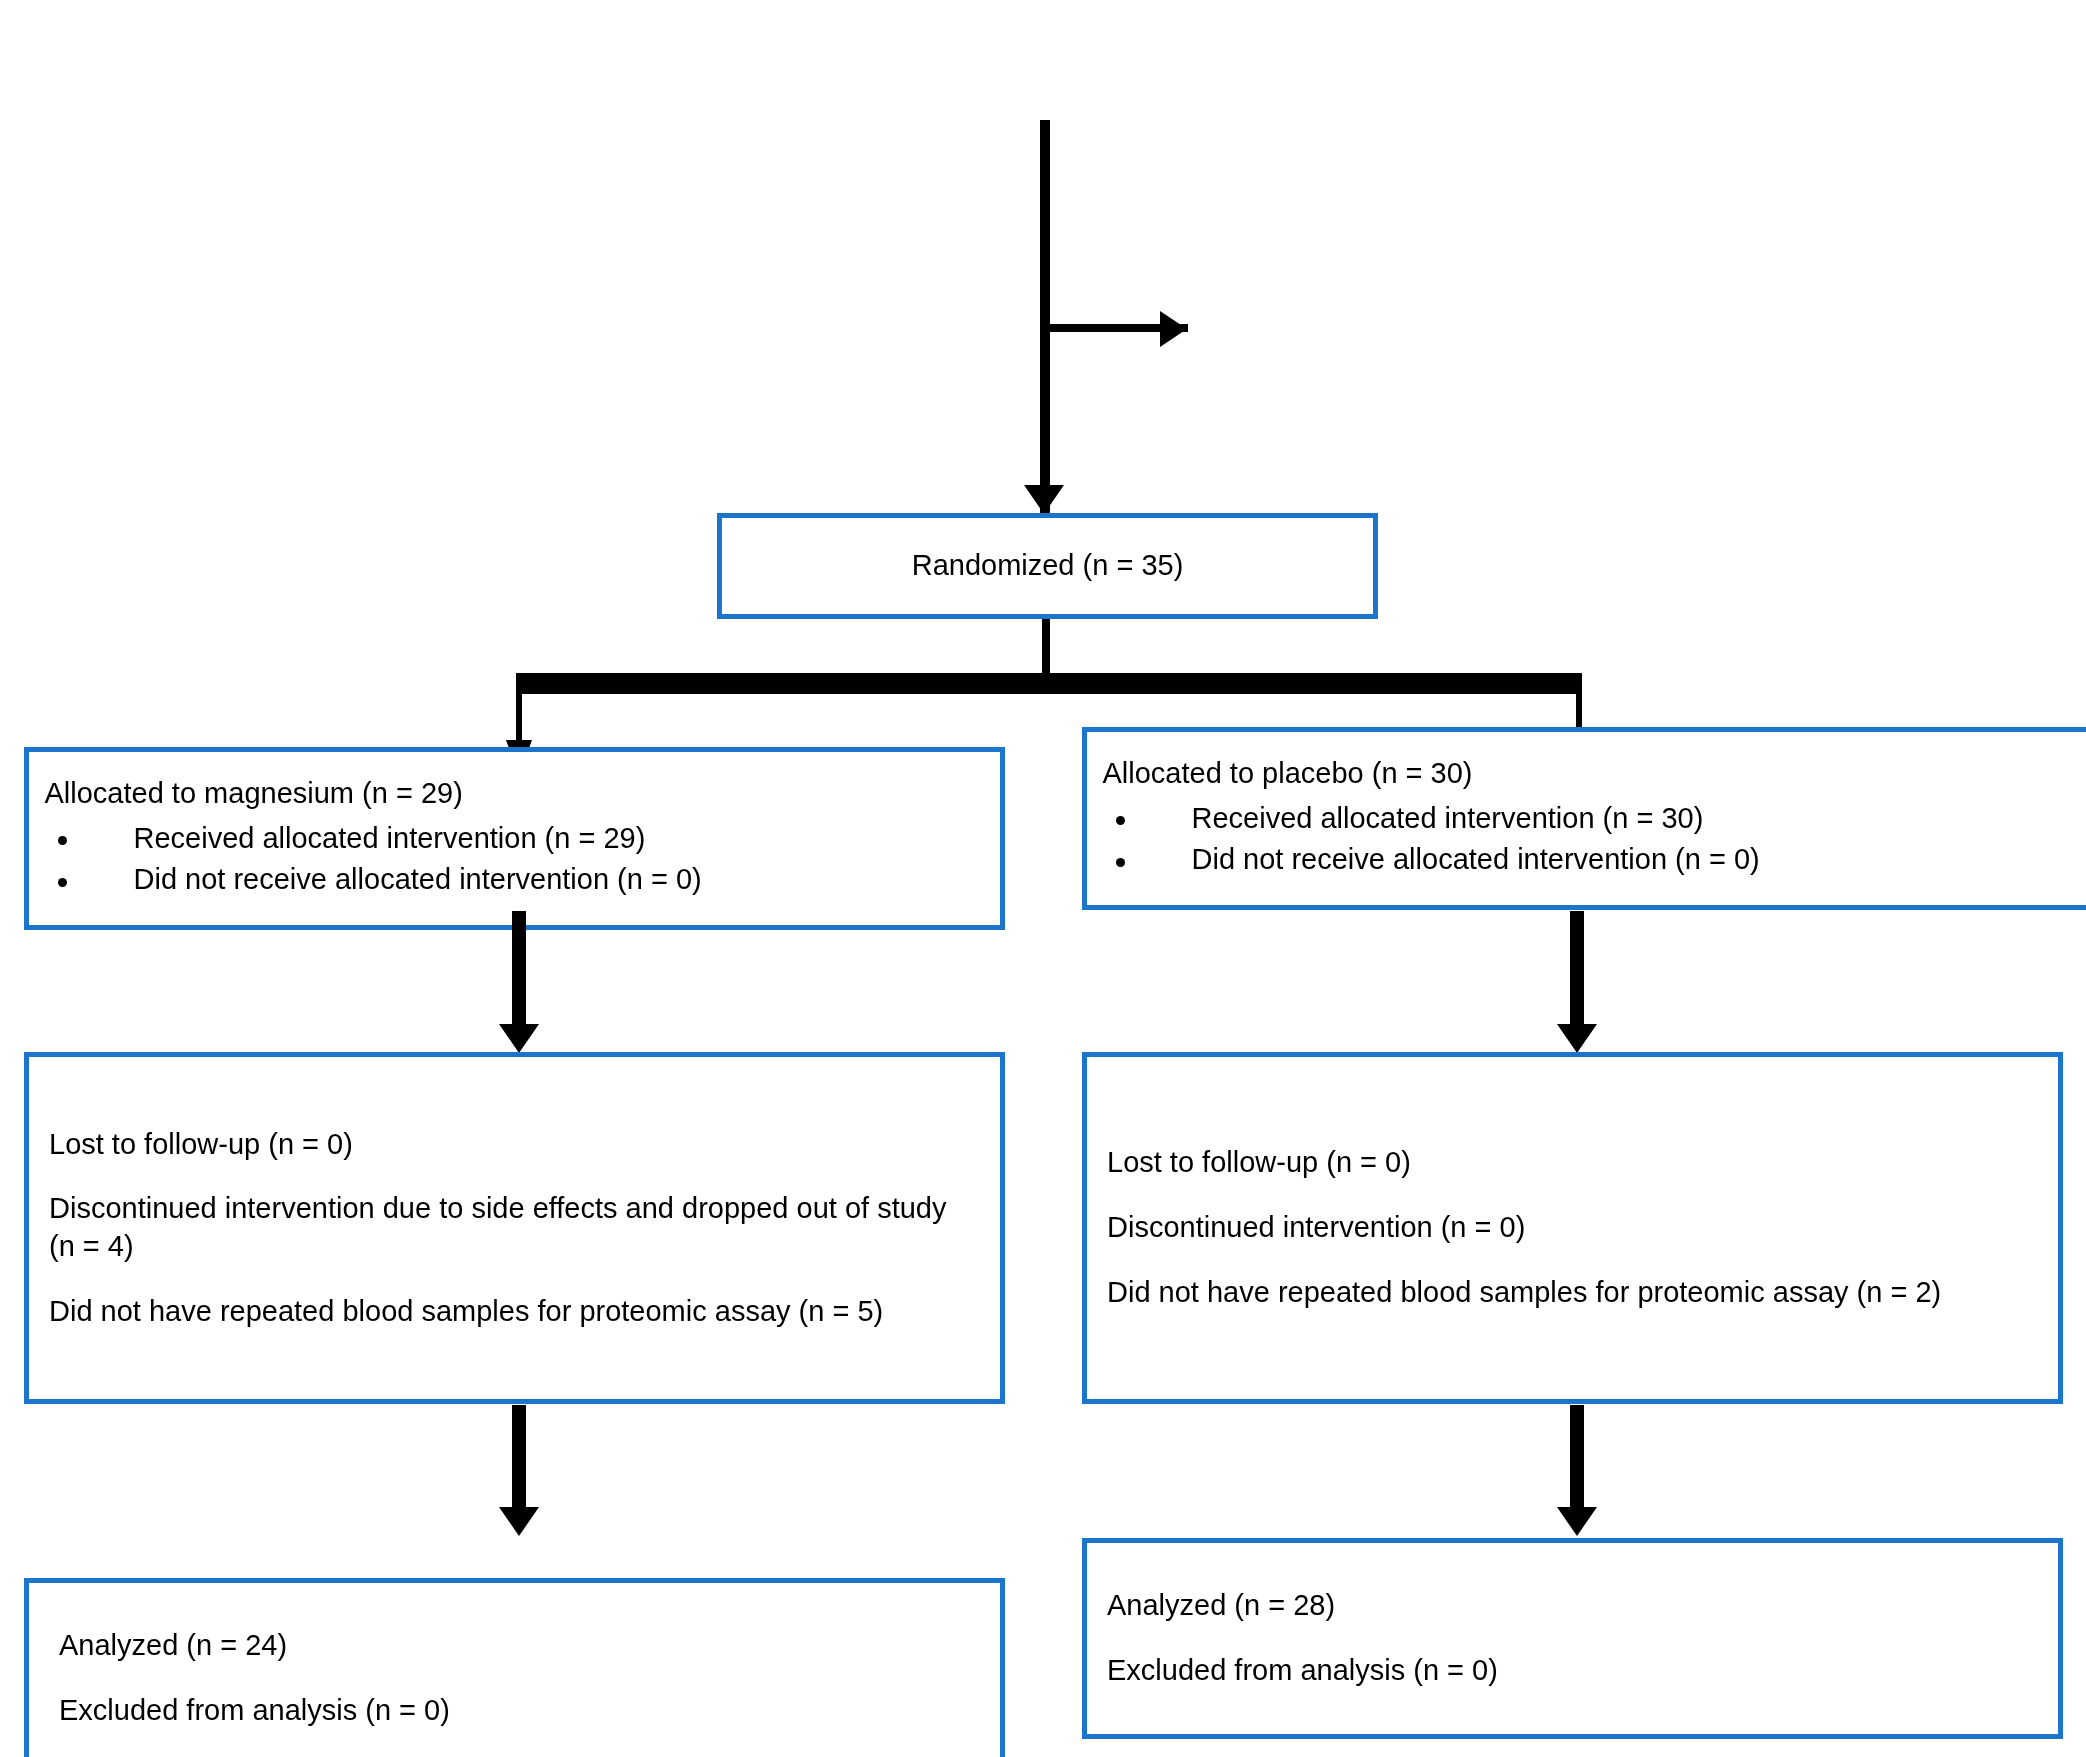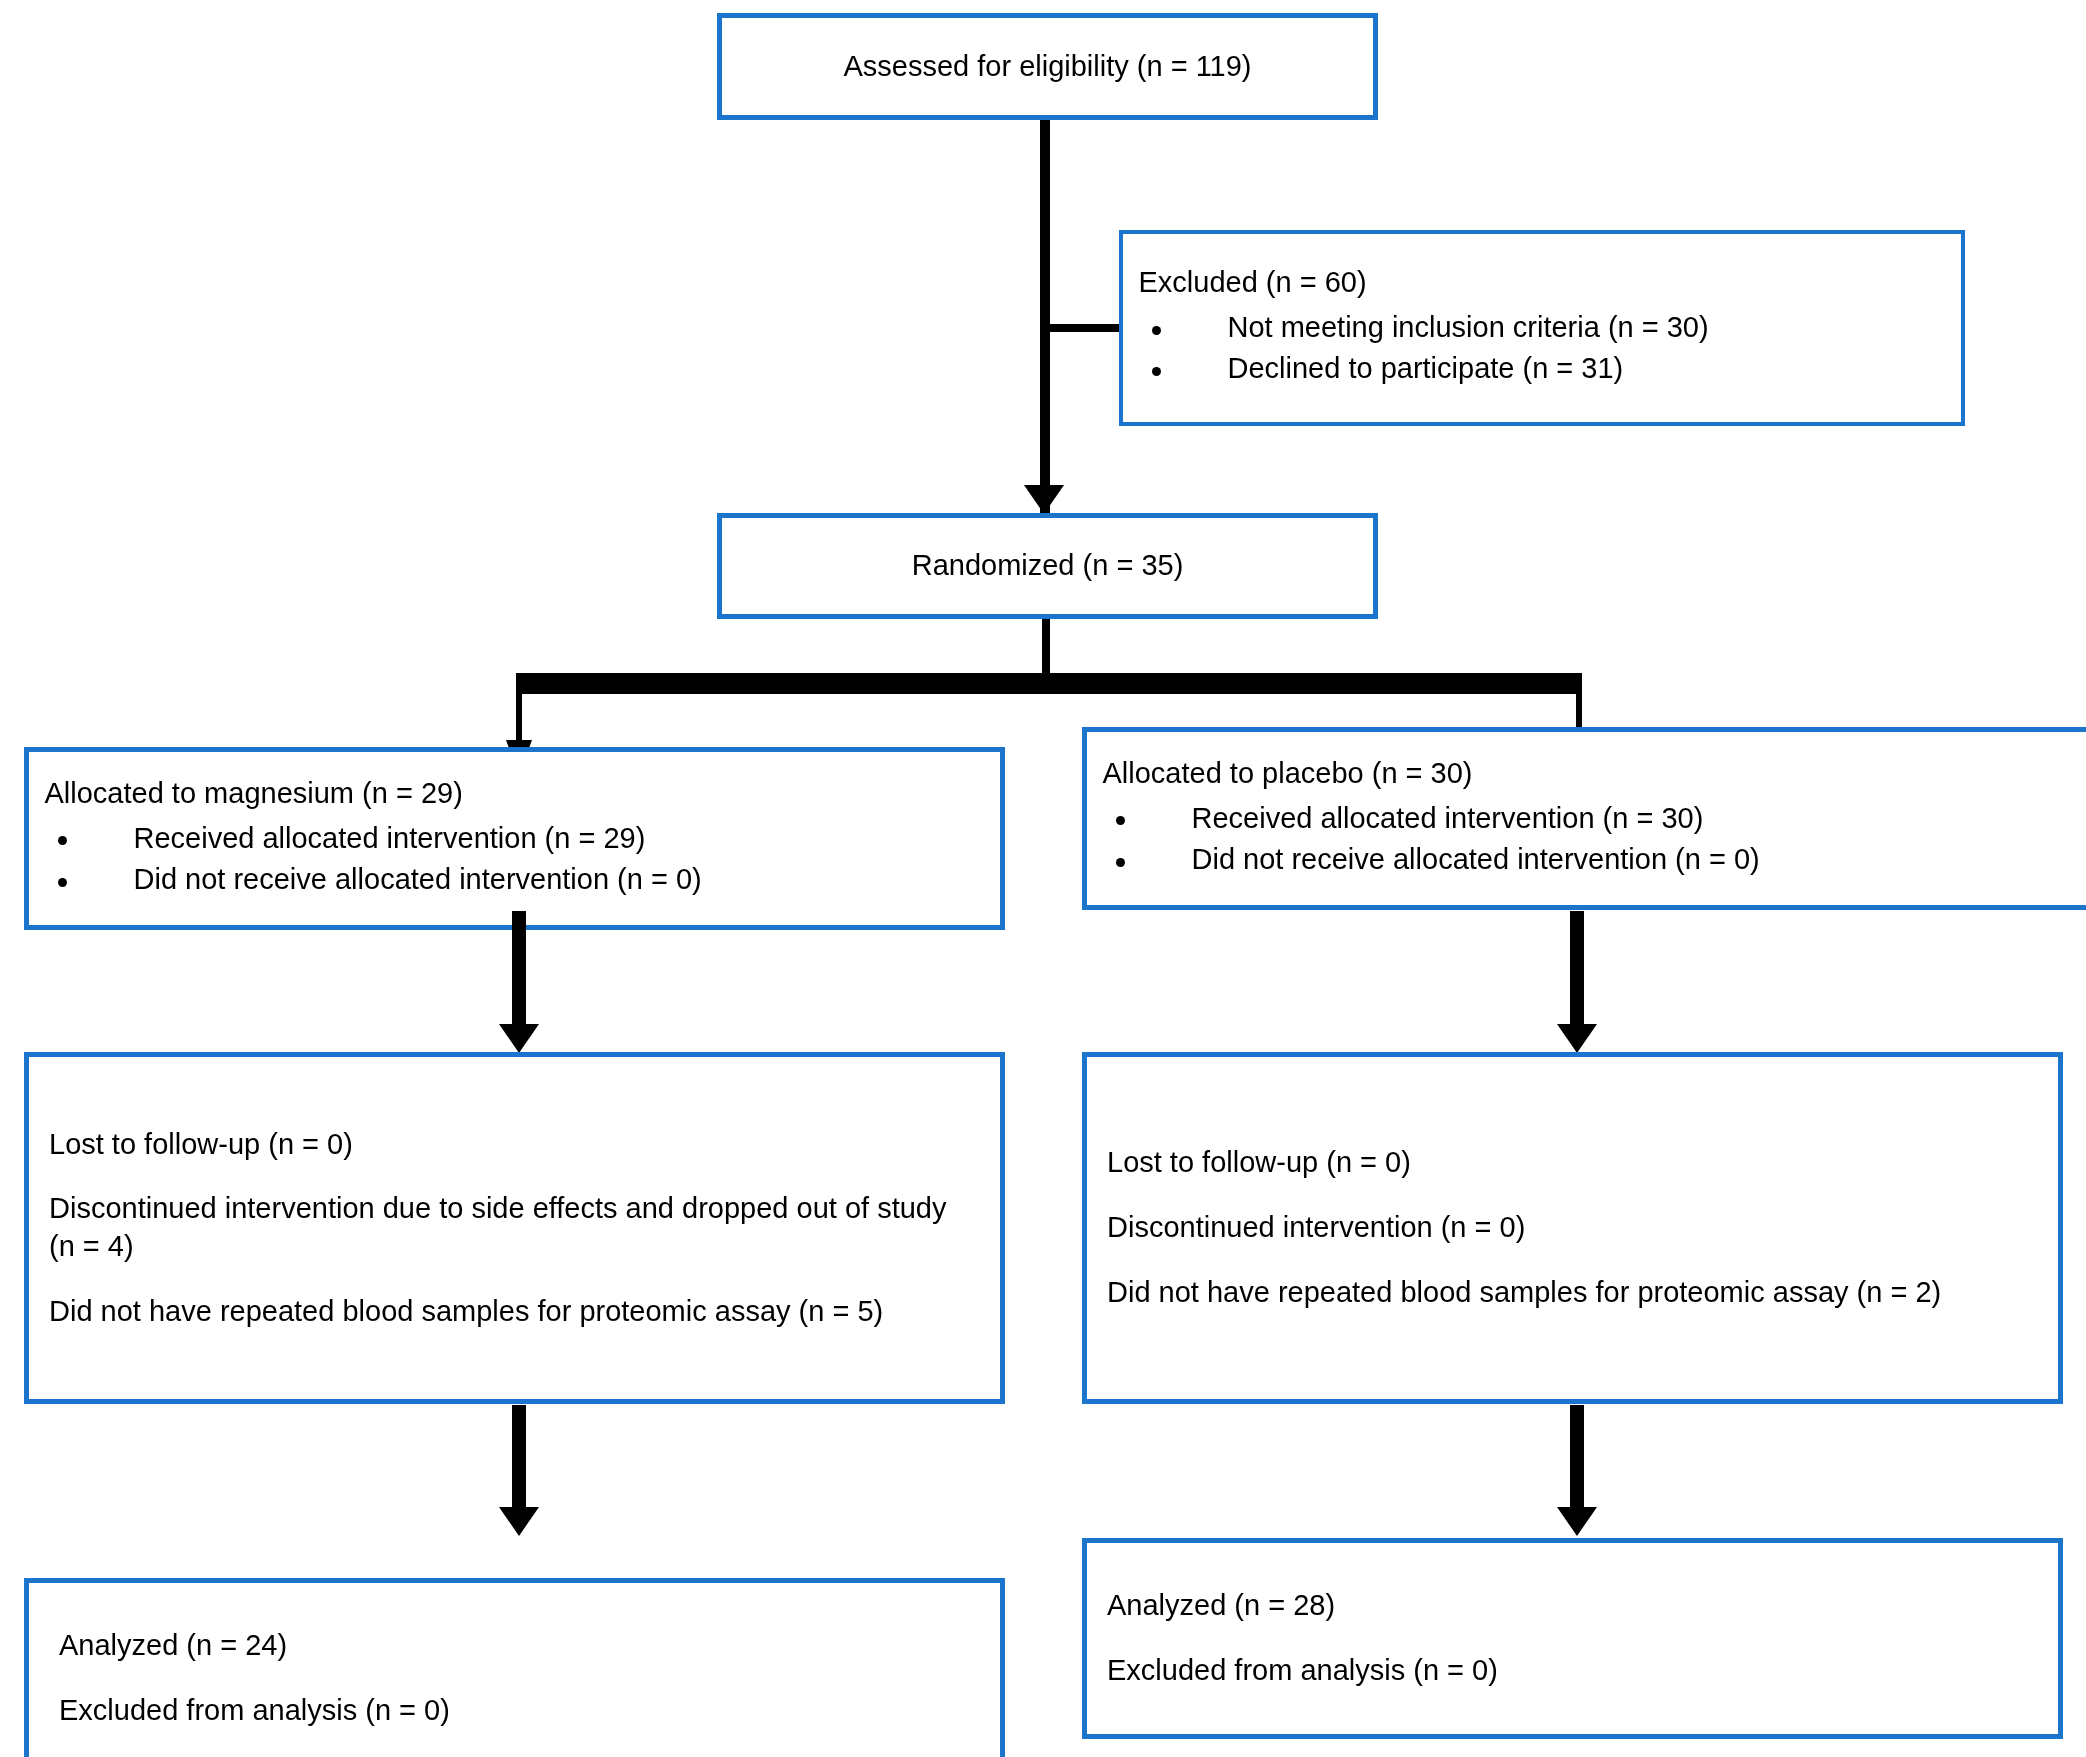--- a/index.html
+++ b/index.html
@@ -97,37 +97,27 @@
   .h-line {
     position: absolute;
     background: #000000;
   }
 </style>
 </head>
 <body>
 
 <div id="canvas">
 
-  <div class="box center-text" style="left:717px; top:13px; width:661px; height:107px;">
-    <div class="line">Assessed for eligibility (n = 119)</div>
-  </div>
 
   <div class="v-arrow" style="left:1040px; top:120px; width:10px; height:393px;"></div>
   <div class="arrow-head-down" style="left:1024px; top:485px;"></div>
 
   <div class="h-line" style="left:1048px; top:324px; width:140px; height:8.3px;"></div>
   <div class="arrow-head-right" style="left:1160px; top:311px;"></div>
 
-  <div class="box" style="left:1119px; top:230px; width:846px; height:196px; border-width:4.2px; font-size:29px;">
-    <div class="line">Excluded (n = 60)</div>
-    <ul class="bullets">
-      <li>Not meeting inclusion criteria (n = 30)</li>
-      <li>Declined to participate (n = 31)</li>
-    </ul>
-  </div>
 
   <div class="box center-text" style="left:717px; top:513px; width:661px; height:106px;">
     <div class="line">Randomized (n = 35)</div>
   </div>
 
   <div class="v-arrow" style="left:1042px; top:619px; width:8.3px; height:57px;"></div>
 
   <div class="h-line" style="left:516px; top:673px; width:1066px; height:21.4px;"></div>
 
   <div class="v-arrow" style="left:516px; top:690px; width:6px; height:55px;"></div>

